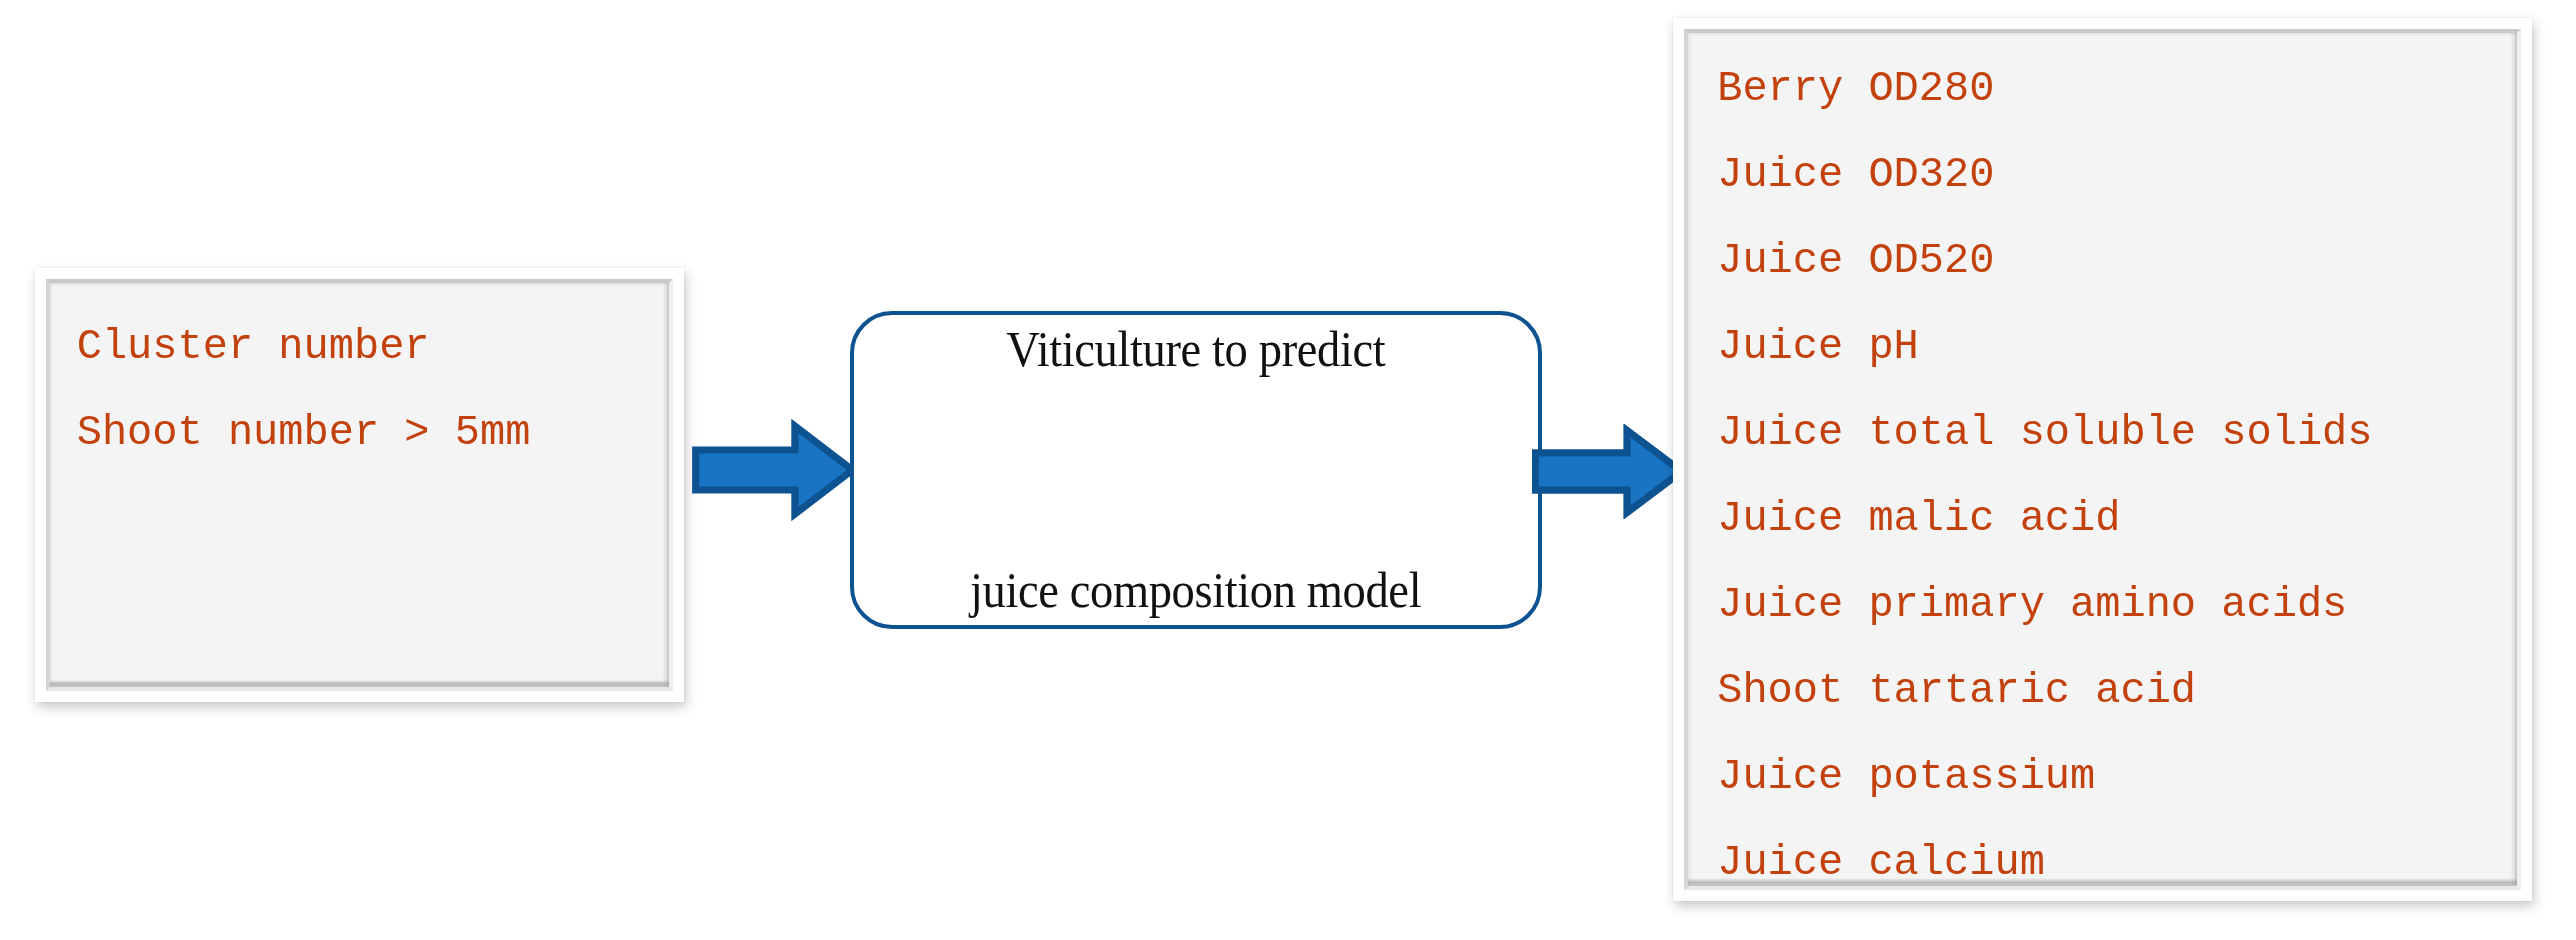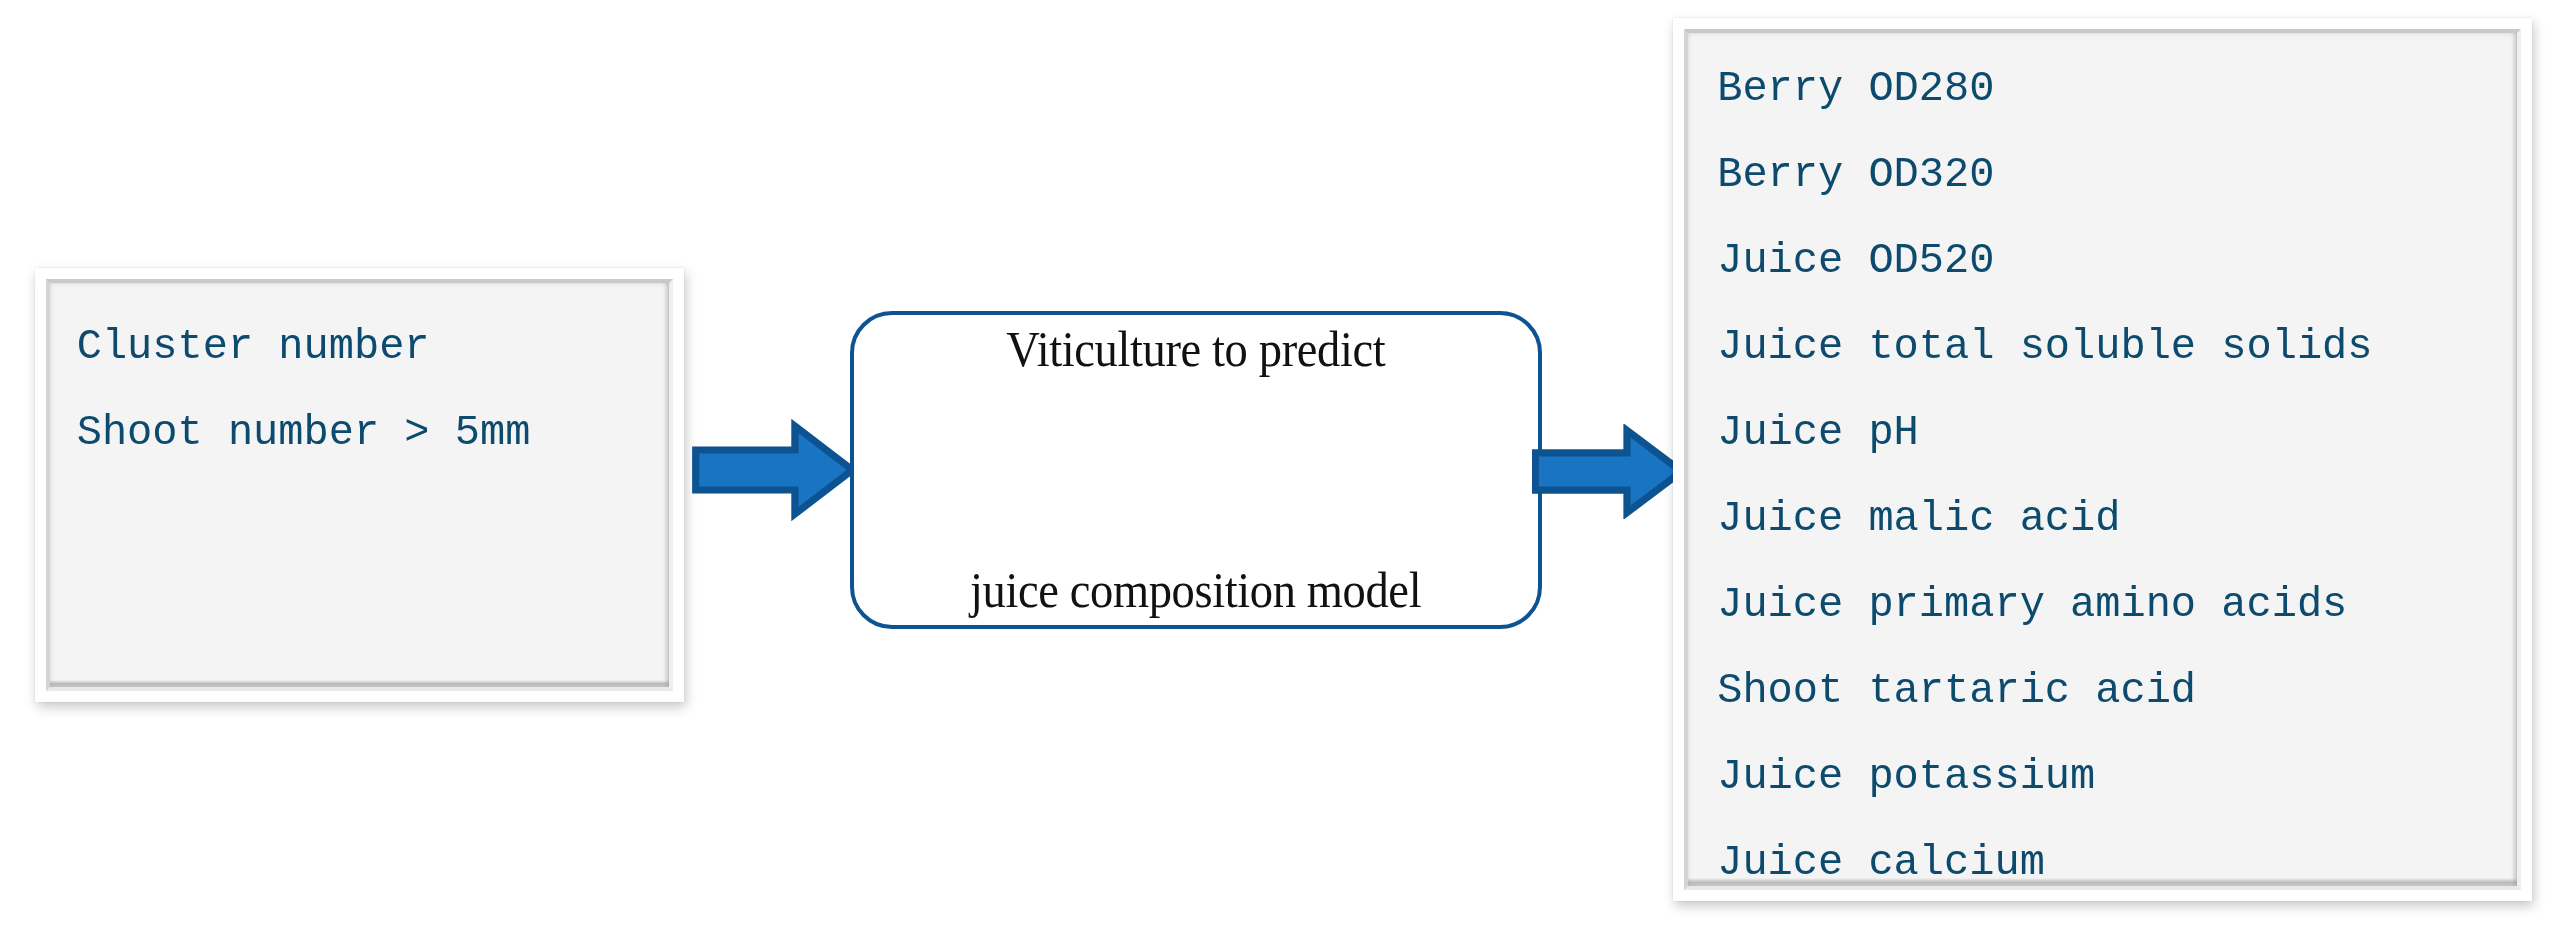--- a/index.html
+++ b/index.html
@@ -53,21 +53,21 @@
   }
 
   .item-list {
     position: absolute;
     left: 0; right: 0; top: 0;
     margin: 0;
     padding: 0;
     list-style: none;
   }
   .item-list li {
-    color: #0c4a6e;
+    color: #c2410c;
     white-space: nowrap;
     font-family: "Liberation Mono", "DejaVu Sans Mono", monospace;
   }
 
   
   #input-box .item-list { padding-left: 26.5px; padding-top: 21px; }
   #input-box .item-list li {
     font-size: 42px;
     line-height: 86px;
     height: 86px;
@@ -133,24 +133,24 @@
   </div>
 
   <svg class="block-arrow" style="left:1532px; top:424px;" width="153" height="95" viewBox="0 0 190 118">
     <polygon points="4,36 118,36 118,8 186,59 118,110 118,82 4,82" fill="#1a74c4" stroke="#0d5391" stroke-width="9" stroke-linejoin="miter"></polygon>
   </svg>
 
   <div class="frame-box" id="output-box" style="left:1673px; top:17.7px; width:859px; height:883px;">
     <div class="bevel">
       <ul class="item-list">
         <li>Berry OD280</li>
-        <li>Berry OD320</li>
+        <li>Juice OD320</li>
         <li>Juice OD520</li>
+        <li>Juice pH</li>
         <li>Juice total soluble solids</li>
-        <li>Juice pH</li>
         <li>Juice malic acid</li>
         <li>Juice primary amino acids</li>
         <li>Shoot tartaric acid</li>
         <li>Juice potassium</li>
         <li>Juice calcium</li>
       </ul>
     </div>
   </div>
 
 </div>

